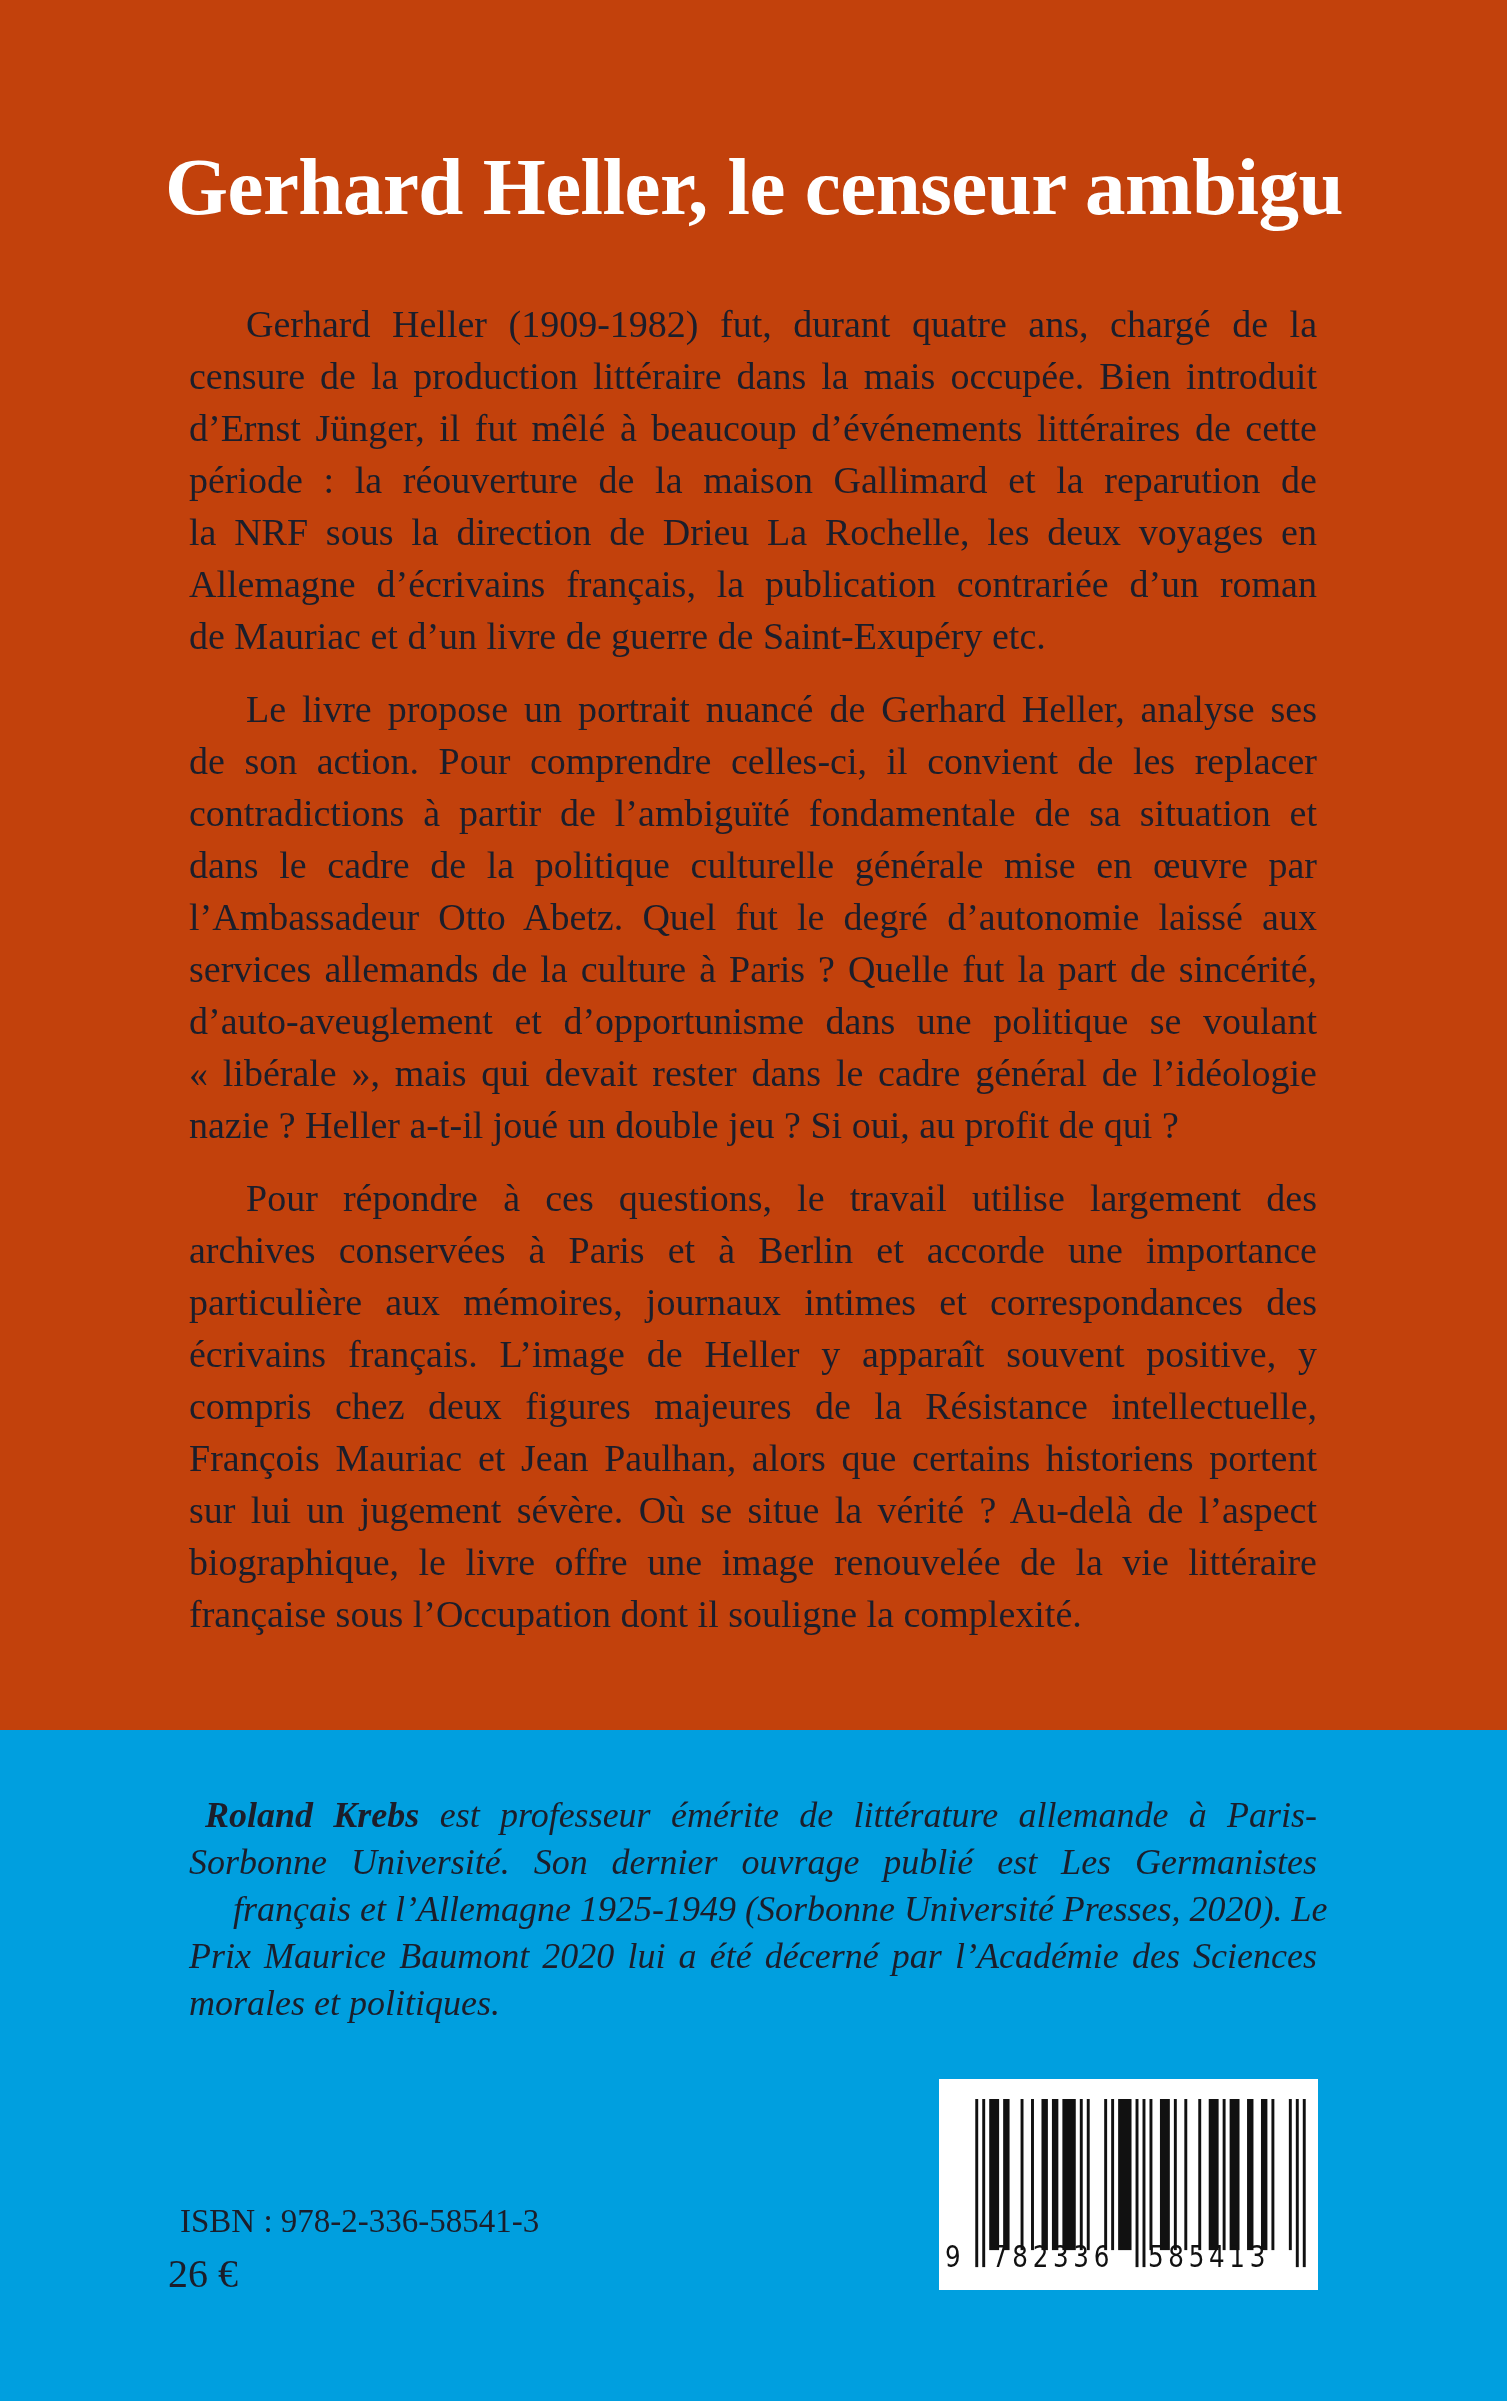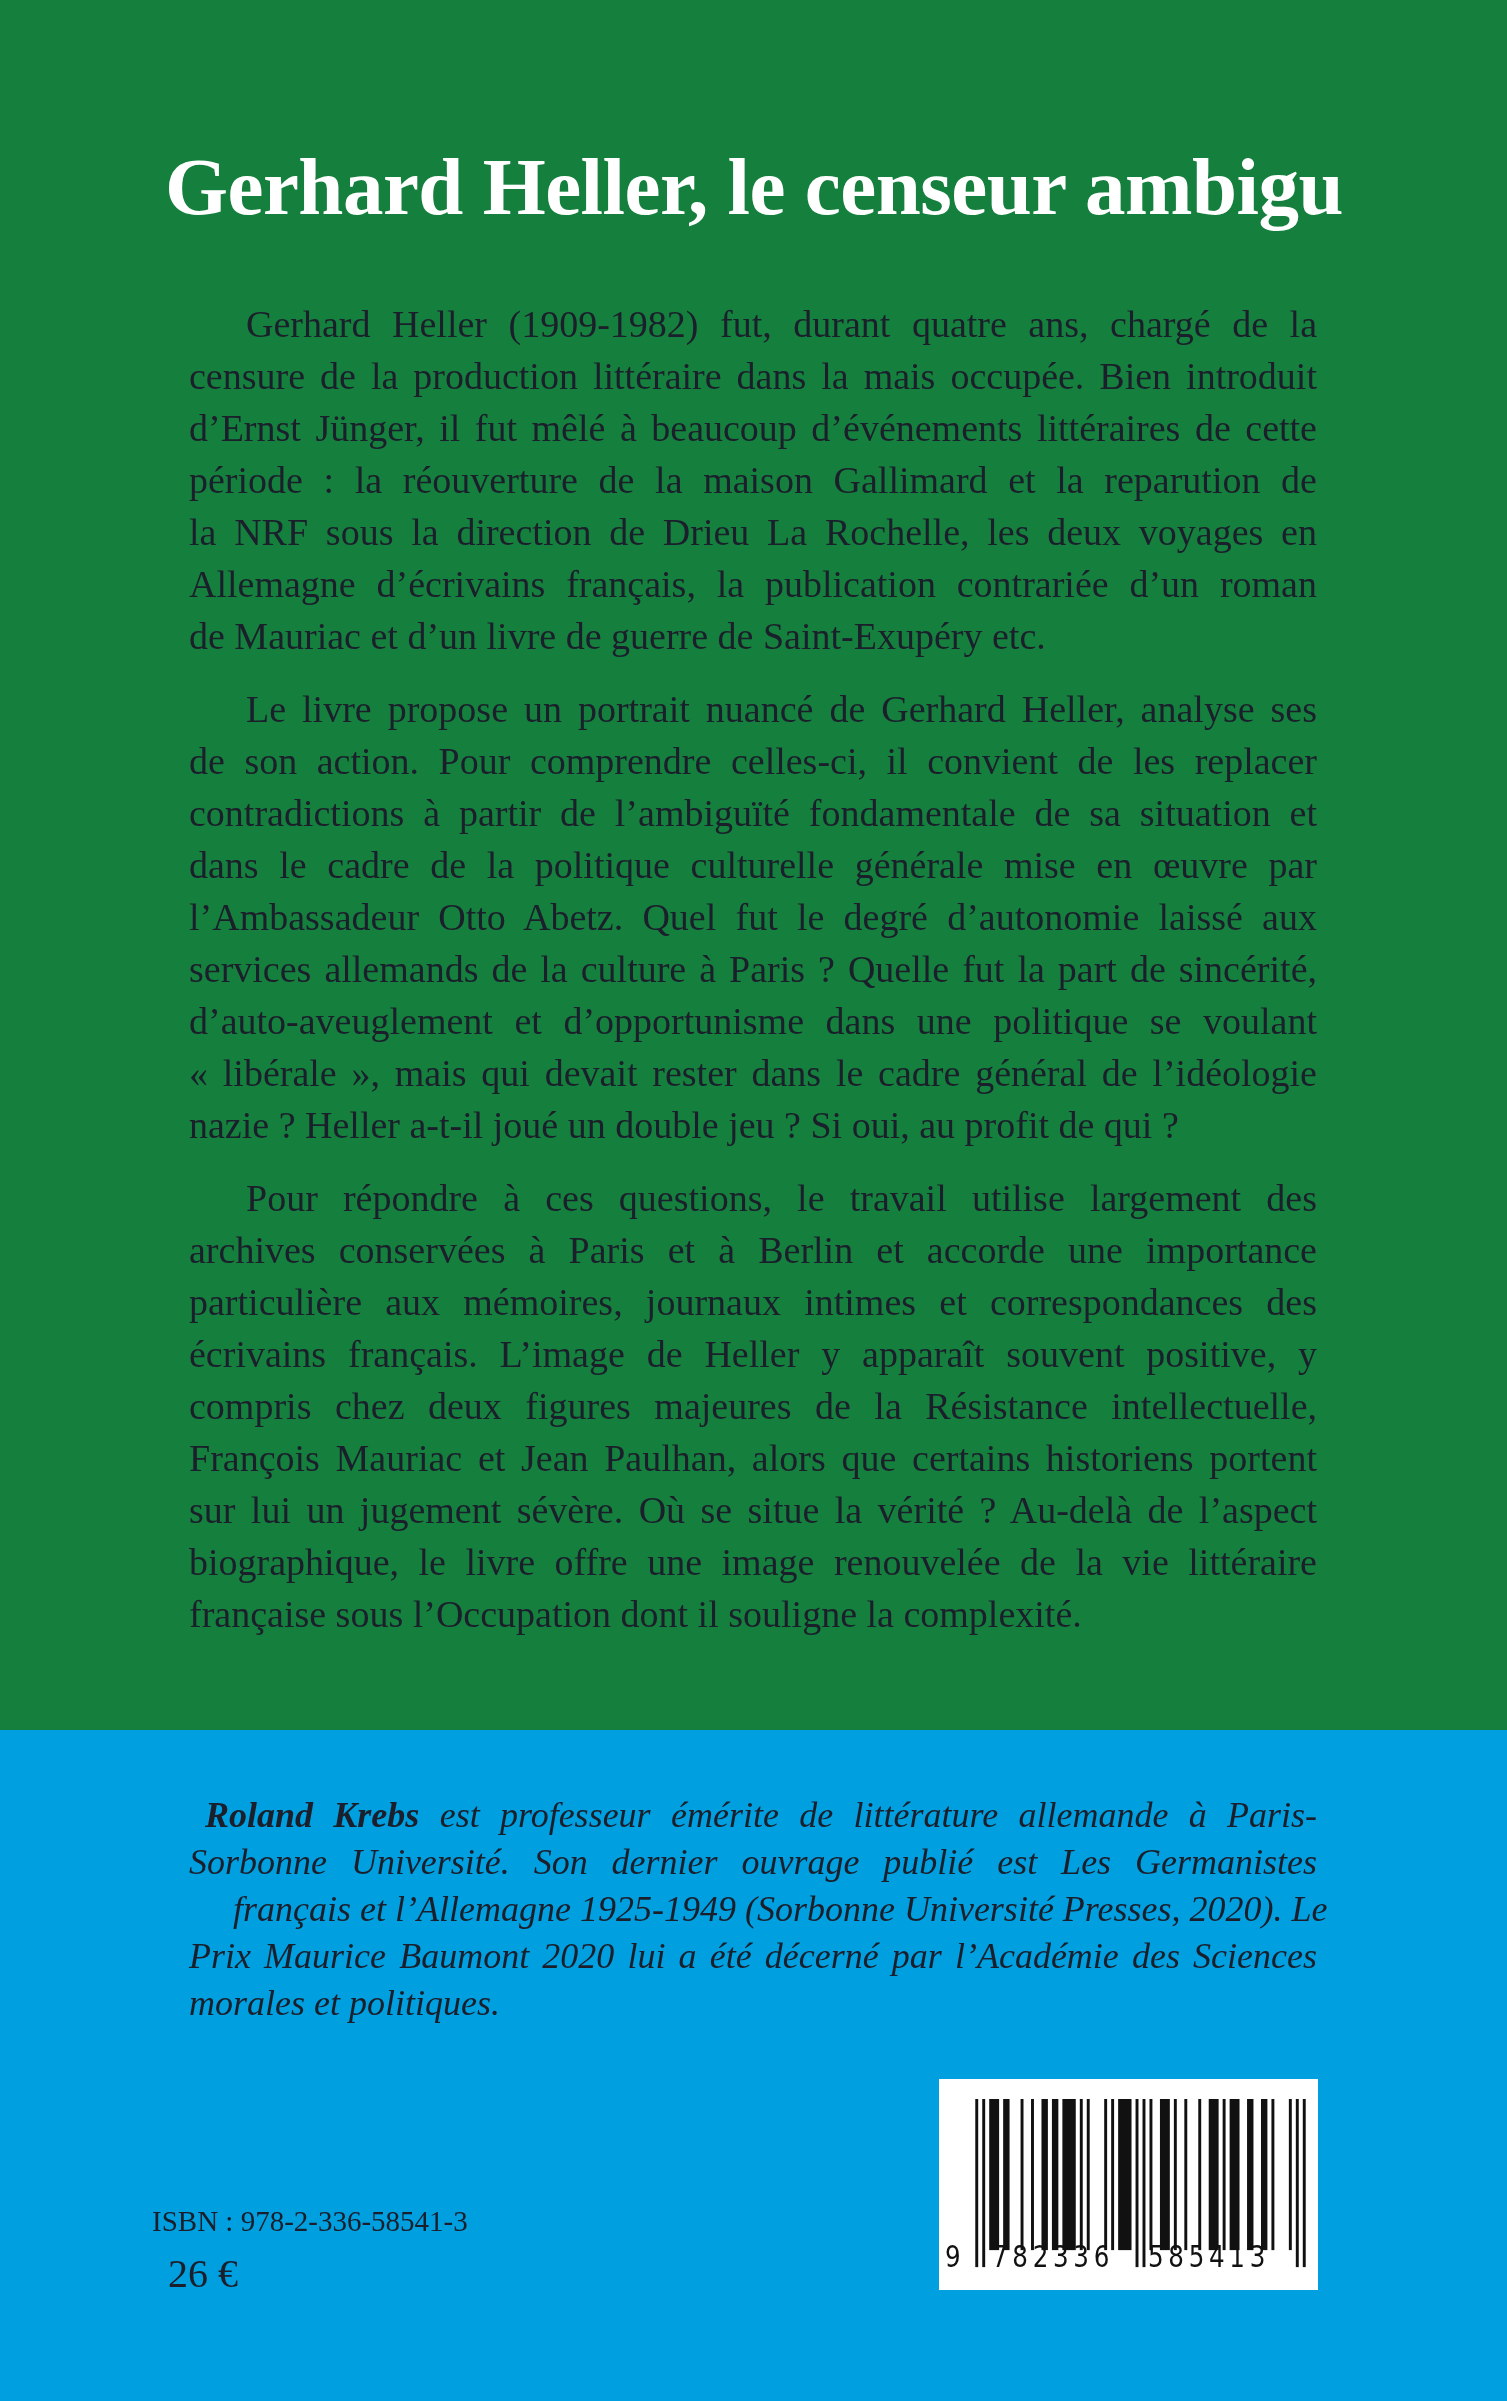--- a/index.html
+++ b/index.html
@@ -3,21 +3,21 @@
 <meta charset="utf-8">
 <style>
   html, body { margin: 0; padding: 0; }
   body {
     width: 1508px; height: 2402px; overflow: hidden;
     background: #009FDF;
     position: relative;
     font-family: "Liberation Serif", "DejaVu Serif", serif;
     color: #1b1e2b;
   }
-  .cover { position: absolute; left: 0; top: 0; width: 1508px; height: 1730px; background: #15803d; }
+  .cover { position: absolute; left: 0; top: 0; width: 1508px; height: 1730px; background: #c2410c; }
   .title {
     position: absolute; left: 0; top: 142px; width: 1508px;
     text-align: center; color: #ffffff;
     font-weight: bold; font-size: 81px; line-height: 91px;
     letter-spacing: -0.5px;
     white-space: nowrap;
   }
   .blurb {
     position: absolute; left: 189px; top: 298px; width: 1128px;
   }
@@ -30,22 +30,22 @@
   }
   .line.first { padding-left: 57px; }
   .line.last { text-align-last: left; }
   .bio {
     position: absolute; left: 189px; top: 1792px; width: 1128px;
   }
   .bio .line { font-size: 36px; line-height: 47px; height: 47px; font-style: italic; }
   .bio .roman { font-style: normal; }
   .bio .bold { font-weight: bold; }
   .isbn {
-    position: absolute; left: 152px; top: 2202px;
-    font-size: 29px; line-height: 38px; white-space: nowrap;
+    position: absolute; left: 180px; top: 2202px;
+    font-size: 33px; line-height: 38px; white-space: nowrap;
   }
   .price {
     position: absolute; left: 168px; top: 2252px;
     font-size: 40px; line-height: 44px; white-space: nowrap;
   }
   .barcode-box {
     position: absolute; left: 939px; top: 2079px; width: 379px; height: 211px;
     background: #ffffff;
   }
   .barcode-svg { position: absolute; left: 36px; top: 20px; width: 331px; height: 170px; }

